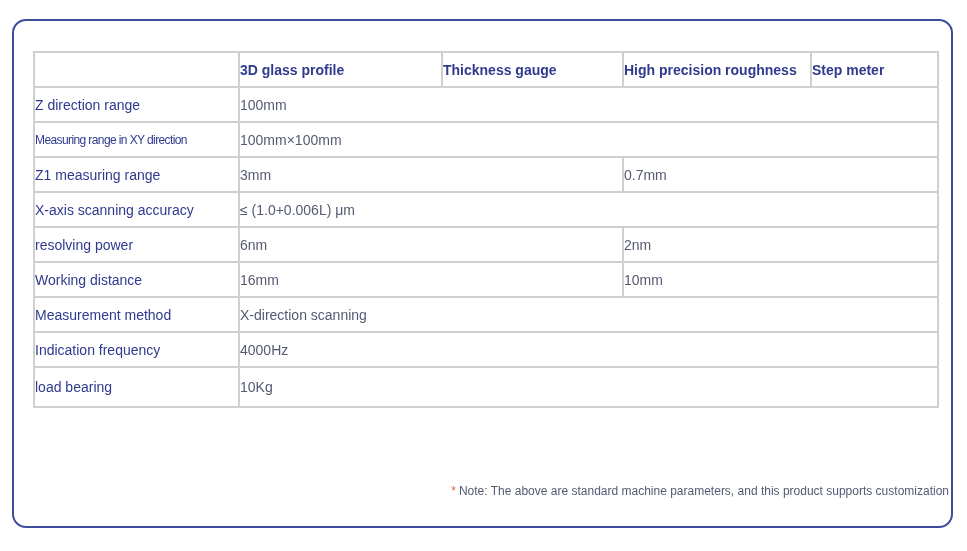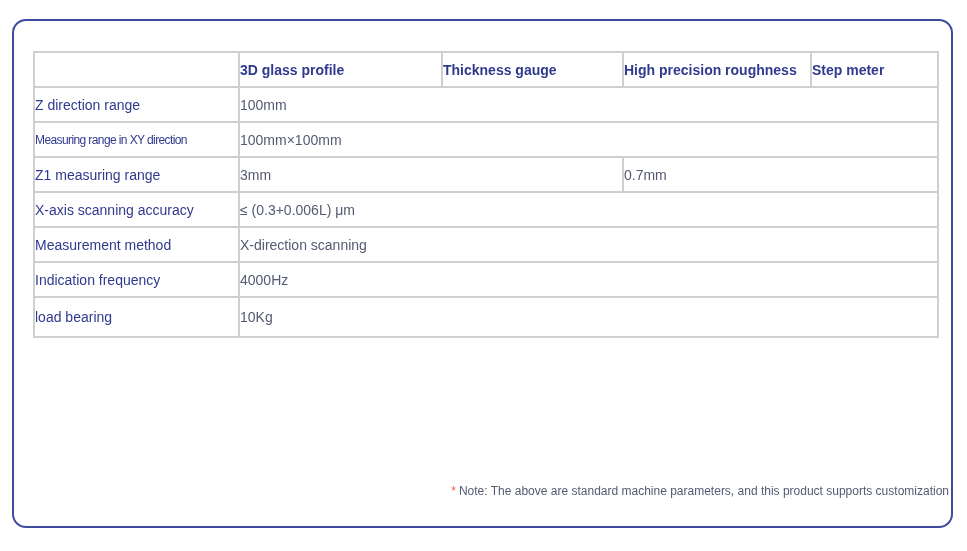--- a/index.html
+++ b/index.html
@@ -47,21 +47,31 @@
       <td class="label small">Measuring range in XY direction</td>
       <td colspan="4">100mm×100mm</td>
     </tr>
     <tr>
       <td class="label">Z1 measuring range</td>
       <td colspan="2">3mm</td>
       <td colspan="2">0.7mm</td>
     </tr>
     <tr>
       <td class="label">X-axis scanning accuracy</td>
-      <td colspan="4">≤ (0.3+0.006L) μm</td>
+      <td colspan="4">≤ (1.0+0.006L) μm</td>
+    </tr>
+    <tr>
+      <td class="label">resolving power</td>
+      <td colspan="2">6nm</td>
+      <td colspan="2">2nm</td>
+    </tr>
+    <tr>
+      <td class="label">Working distance</td>
+      <td colspan="2">16mm</td>
+      <td colspan="2">10mm</td>
     </tr>
     <tr>
       <td class="label">Measurement method</td>
       <td colspan="4">X-direction scanning</td>
     </tr>
     <tr>
       <td class="label">Indication frequency</td>
       <td colspan="4">4000Hz</td>
     </tr>
     <tr class="last">

